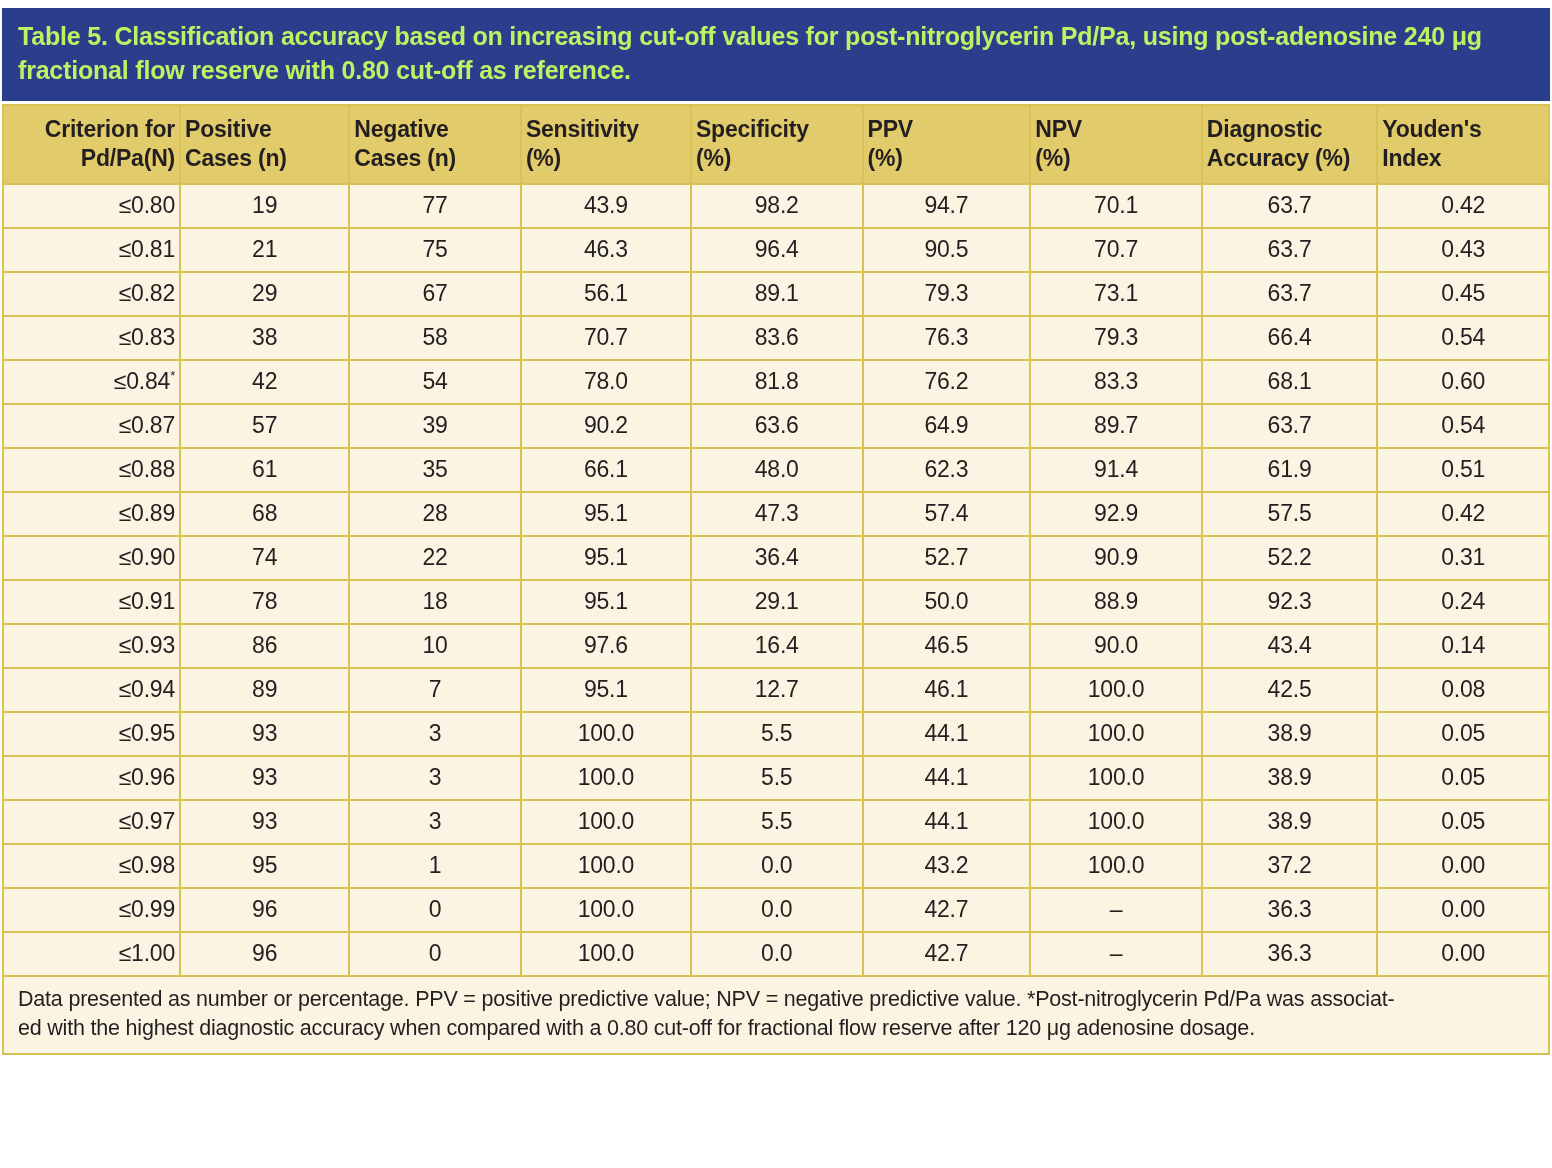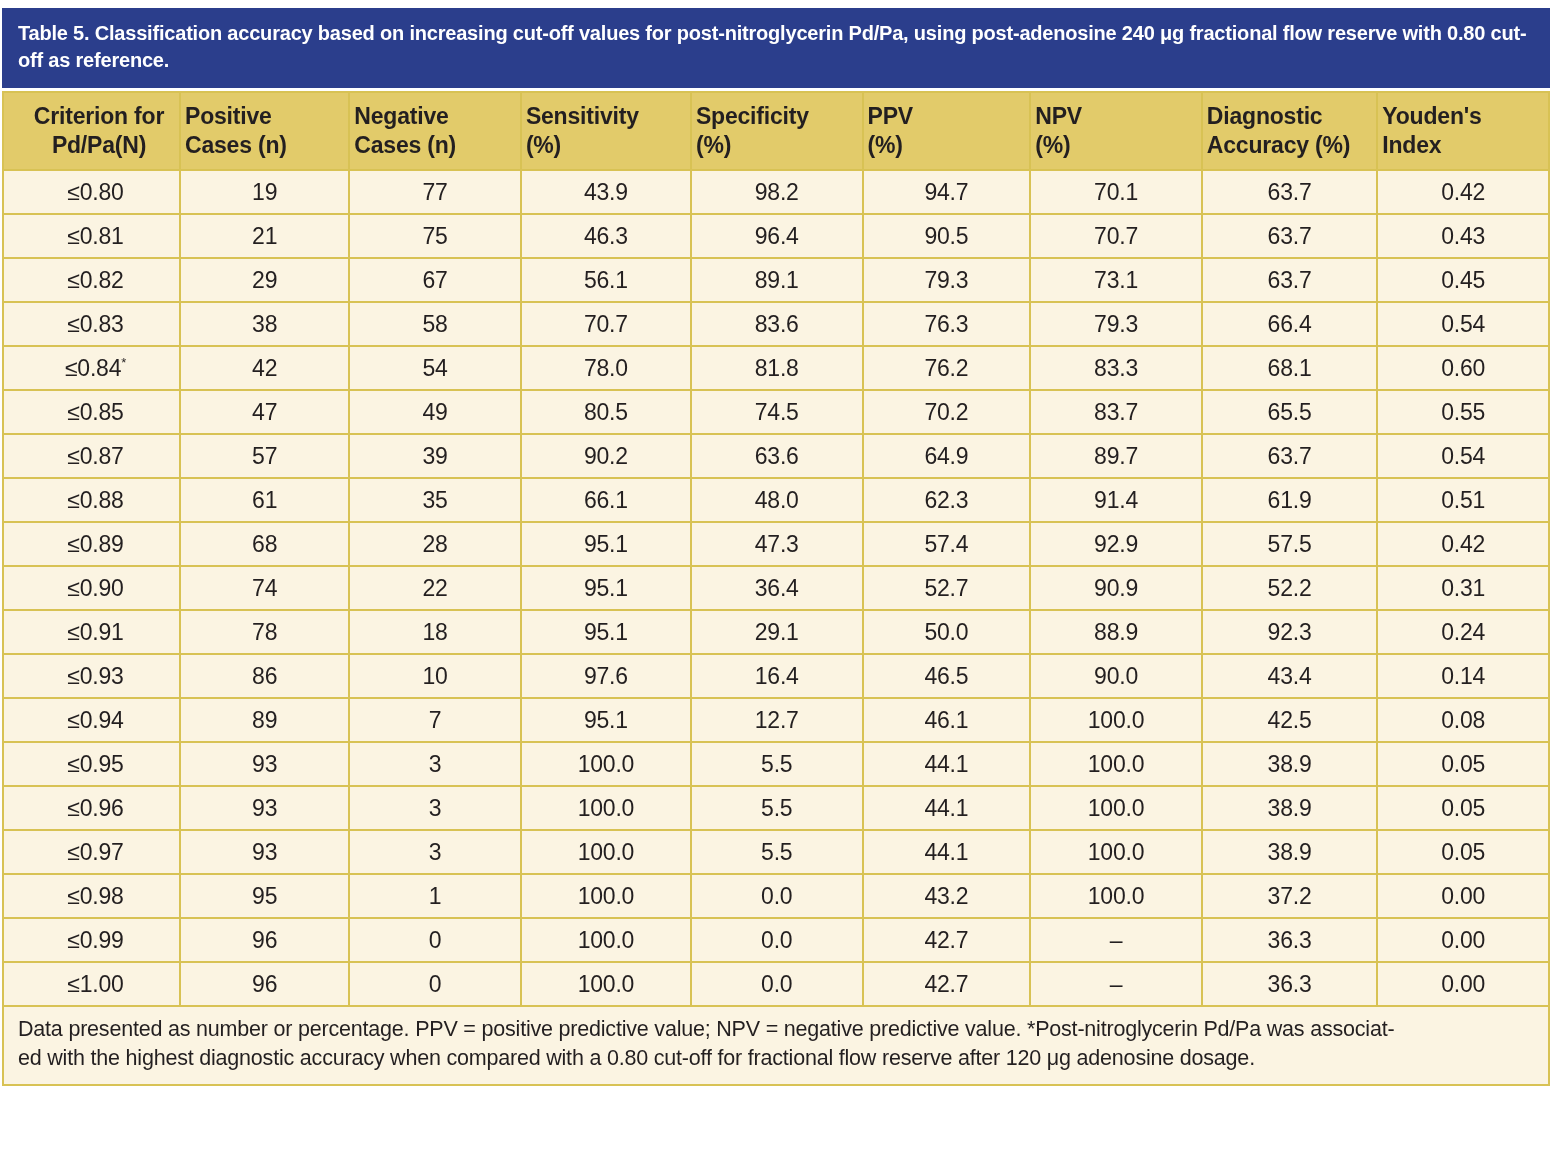--- a/index.html
+++ b/index.html
@@ -8,22 +8,22 @@
     background: #ffffff;
     font-family: "Liberation Sans", sans-serif;
     color: #231F20;
   }
   .figure-wrap {
     width: 1548px;
     margin: 8px auto 0 auto;
   }
   .title-bar {
     background: #2B3E8C;
-    color: #ffffff;
-    font-size: 20px;
+    color: #bef264;
+    font-size: 25px;
     font-weight: bold;
     line-height: 1.34;
     padding: 12px 16px 14px 16px;
     letter-spacing: -0.2px;
     margin-bottom: 3px;
   }
   table.cls-table {
     border-collapse: collapse;
     table-layout: fixed;
     width: 100%;
@@ -38,33 +38,33 @@
     background: #E2CB6A;
     font-weight: bold;
     font-size: 23px;
     line-height: 1.28;
     color: #231F20;
     padding: 9px 4px;
     text-align: left;
     vertical-align: middle;
   }
   thead th.first {
-    text-align: center;
+    text-align: right;
     padding-left: 19px;
   }
   tbody td {
     font-size: 23px;
     text-align: center;
     vertical-align: middle;
     height: 40px;
     padding: 1px 4px;
     background: #FBF4E2;
   }
   tbody td.first {
-    text-align: center;
+    text-align: right;
     padding-left: 12px;
   }
   tbody td sup {
     font-size: 13px;
     vertical-align: super;
     line-height: 0;
   }
   tfoot td {
     background: #FBF4E2;
     text-align: left;
@@ -183,31 +183,20 @@
           <td>42</td>
           <td>54</td>
           <td>78.0</td>
           <td>81.8</td>
           <td>76.2</td>
           <td>83.3</td>
           <td>68.1</td>
           <td>0.60</td>
         </tr>
         <tr>
-          <td class="first">≤0.85</td>
-          <td>47</td>
-          <td>49</td>
-          <td>80.5</td>
-          <td>74.5</td>
-          <td>70.2</td>
-          <td>83.7</td>
-          <td>65.5</td>
-          <td>0.55</td>
-        </tr>
-        <tr>
           <td class="first">≤0.87</td>
           <td>57</td>
           <td>39</td>
           <td>90.2</td>
           <td>63.6</td>
           <td>64.9</td>
           <td>89.7</td>
           <td>63.7</td>
           <td>0.54</td>
         </tr>

